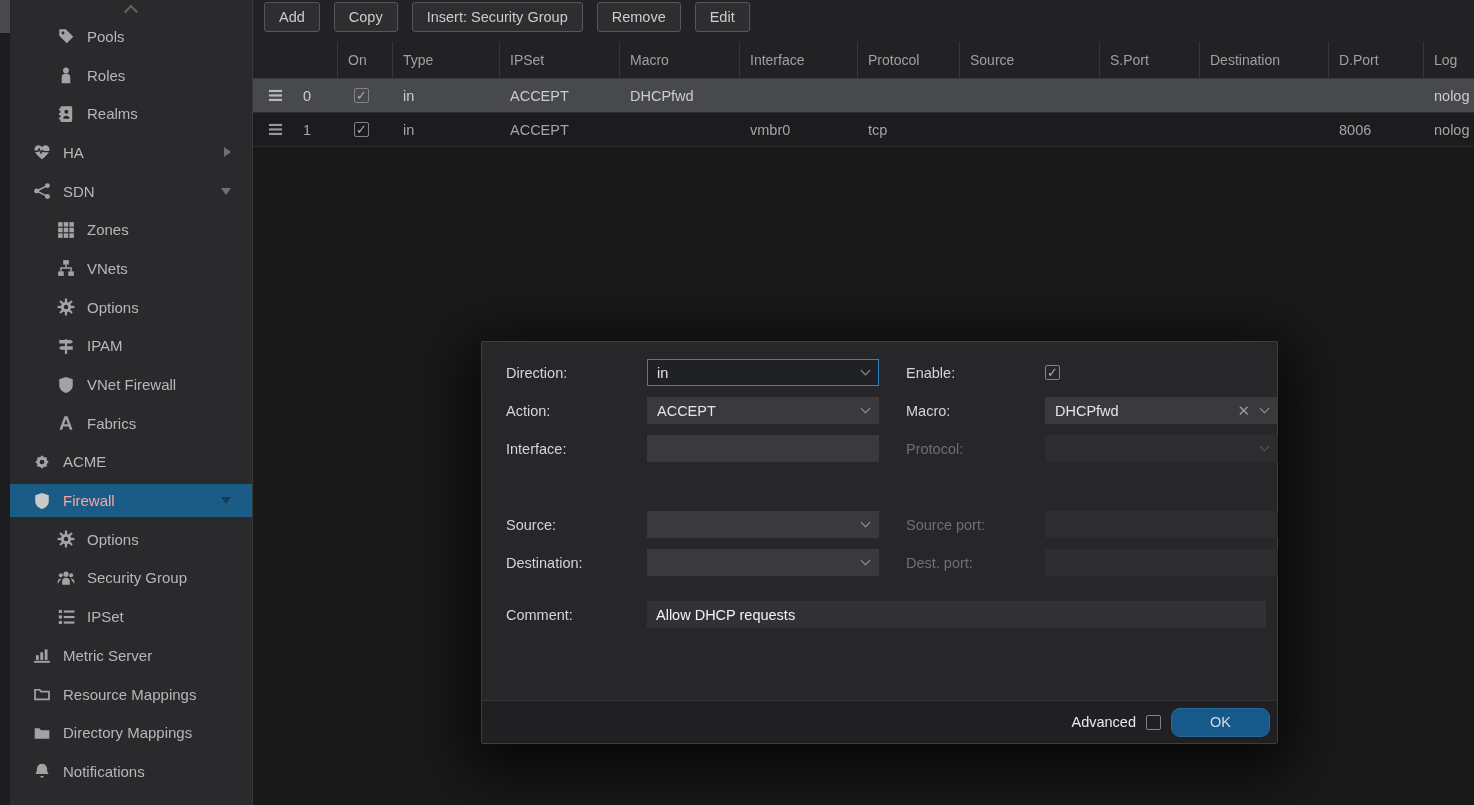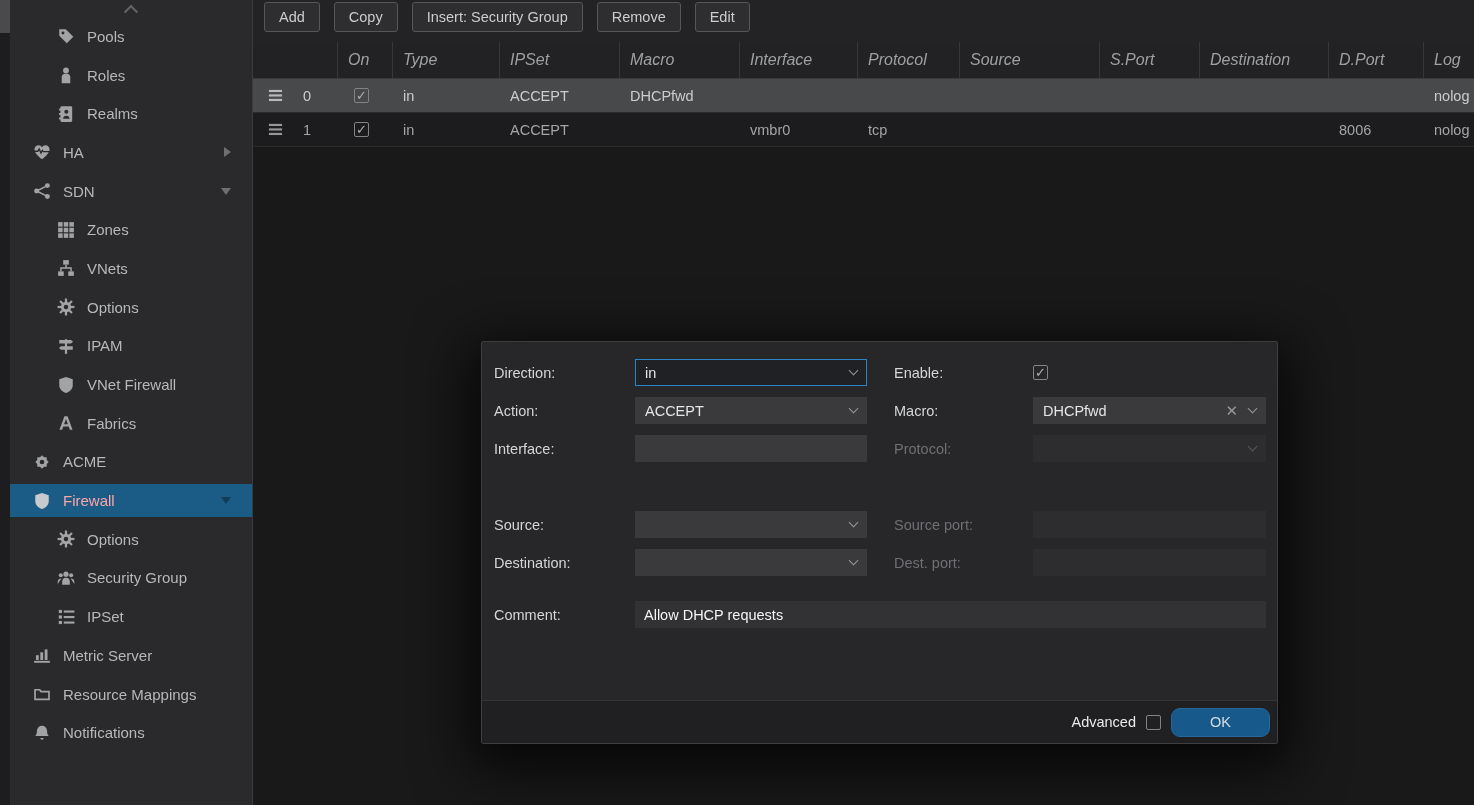--- a/index.html
+++ b/index.html
@@ -32,21 +32,21 @@
   .caret.right { width:0; height:0; border-top:5px solid transparent; border-bottom:5px solid transparent; border-left:7px solid #6e6f71; }
   .caret.down { width:0; height:0; border-left:5px solid transparent; border-right:5px solid transparent; border-top:7px solid #6e6f71; }
   .side-item.selected .caret.down { border-top-color:#123d59; }
   
   .main { position:absolute; left:253px; top:0; width:1221px; height:805px; background:#191919; overflow:hidden; }
   .toolbar { height:42px; background:#232325; display:flex; align-items:flex-start; padding:2px 0 0 11px; gap:14px; }
   .tbtn { height:30px; padding:0 14px; background:#2e2e30; border:1px solid #57575a; border-radius:3px;
     color:#cbcccd; font-size:14.5px; font-family:inherit; cursor:pointer; }
   .grid-header { height:37px; display:flex; background:#222224; border-bottom:1px solid #3a3a3c; overflow:hidden; }
   .hcell { flex:none; display:flex; align-items:center; padding-left:10px; color:#9fa0a2;
-    font-size:16px; border-right:1px solid #37373a; overflow:hidden; white-space:nowrap;font-style:italic; }
+    font-size:14px; border-right:1px solid #37373a; overflow:hidden; white-space:nowrap; }
   .grid-row { height:34px; display:flex; background:#1c1c1e; border-bottom:1px solid #2b2b2d;
     color:#a3a4a6; font-size:14.5px; overflow:hidden; }
   .grid-row.selected { background:#48494b; color:#cbccce; }
   .cell { flex:none; display:flex; align-items:center; padding-left:10px; overflow:hidden; white-space:nowrap; }
   .cell.poscell { padding-left:14px; }
   .drag-handle { width:17px; height:15px; color:#96979a; margin-right:19px; display:inline-flex; }
   .drag-handle svg { width:100%; height:100%; }
   .grid-row.selected .drag-handle { color:#b8b9bb; }
   .cell.oncell { padding-left:16px; }
   
@@ -57,21 +57,21 @@
   
   .dialog { position:absolute; left:481px; top:341px; width:797px; height:403px;
     background:#27272a; border:1px solid #3e3e41; border-radius:2px;
     box-shadow:0 14px 55px 12px rgba(0,0,0,.75); }
   .dlg-header { height:44px; display:flex; align-items:center; justify-content:space-between;
     padding:0 11px 0 12px; background:#202023; }
   .dlg-title { color:var(--title-blue); font-size:15.5px; }
   .dlg-tools { display:flex; align-items:center; gap:9px; }
   .dlg-tool { width:21px; height:21px; color:var(--accent-blue); display:inline-flex; cursor:pointer; }
   .dlg-tool svg { width:100%; height:100%; }
-  .dlg-body { padding:17px 11px 0 12px; }
+  .dlg-body { padding:17px 11px 0 24px; }
   .frow { display:flex; align-items:center; height:27px; margin-bottom:11px; }
   .fcol-l { display:flex; align-items:center; width:400px; flex:none; }
   .flabel { width:141px; flex:none; color:#d4d5d7; font-size:14.5px; }
   .flabel-r { width:139px; flex:none; color:#d4d5d7; font-size:14.5px; }
   .flabel.dim, .flabel-r.dim { color:#6f7073; }
   .field { height:27px; display:flex; align-items:center; }
   .combo { justify-content:space-between; background:#3a3a3d; border:1px solid #3a3a3d;
     padding:0 9px; color:#e3e4e6; font-size:14.5px; cursor:pointer; }
   .combo .cval { flex:1; overflow:hidden; white-space:nowrap; }
   .chev { width:7px; height:7px; border-right:1.7px solid #96979a; border-bottom:1.7px solid #96979a;
@@ -306,20 +306,28 @@
           <span class="icon">
             <svg viewBox="0 0 16 16" fill="currentColor">
               <path d="M1.8 12.8V4.2h4.1l1.3 1.7h7v6.9z" fill="none" stroke="currentColor" stroke-width="1.5"></path>
             </svg>
           </span>
           <span class="side-label">Resource Mappings</span>
         </div>
         <div class="side-item lvl0">
           <span class="icon">
             <svg viewBox="0 0 16 16" fill="currentColor">
+              <path d="M1.5 13V3.8h4.3l1.3 1.7h7.4V13z"></path>
+            </svg>
+          </span>
+          <span class="side-label">Directory Mappings</span>
+        </div>
+        <div class="side-item lvl0">
+          <span class="icon">
+            <svg viewBox="0 0 16 16" fill="currentColor">
               <path d="M8 1.5a4.5 4.5 0 0 1 4.5 4.5c0 3 .8 4 1.5 4.7H2c.7-.7 1.5-1.7 1.5-4.7A4.5 4.5 0 0 1 8 1.5z"></path>
               <path d="M6.5 12.5a1.5 1.5 0 0 0 3 0z"></path>
             </svg>
           </span>
           <span class="side-label">Notifications</span>
         </div>
       </div>
   </aside>
 
   <main class="main">

